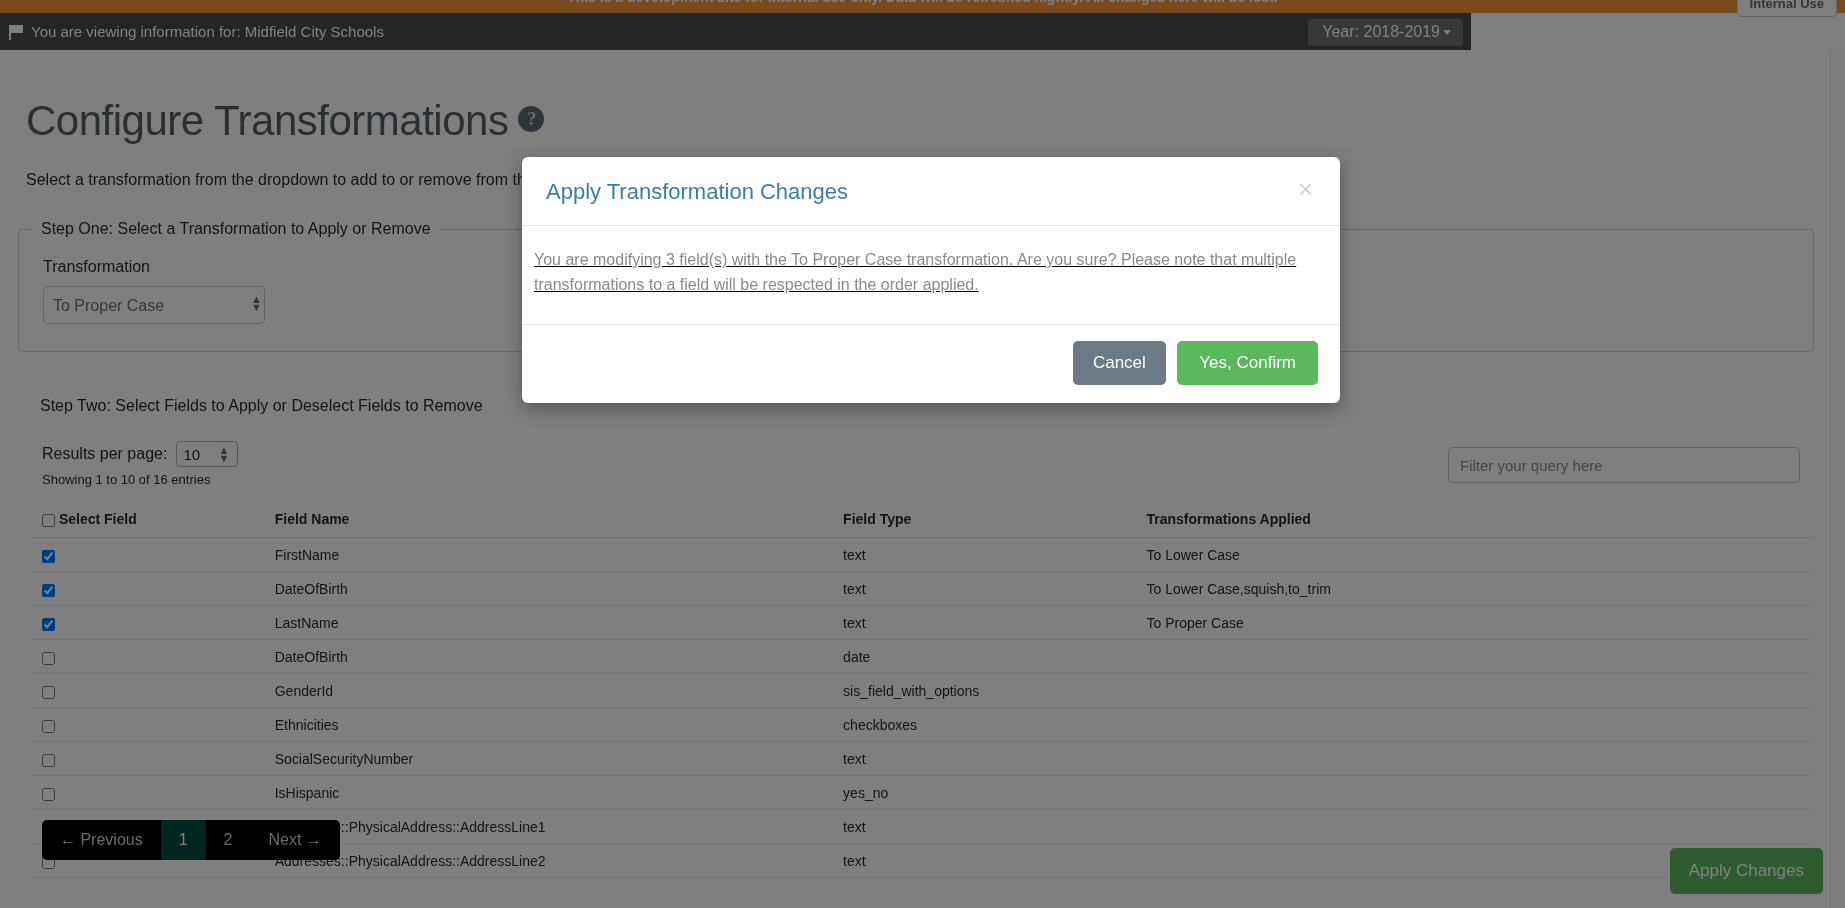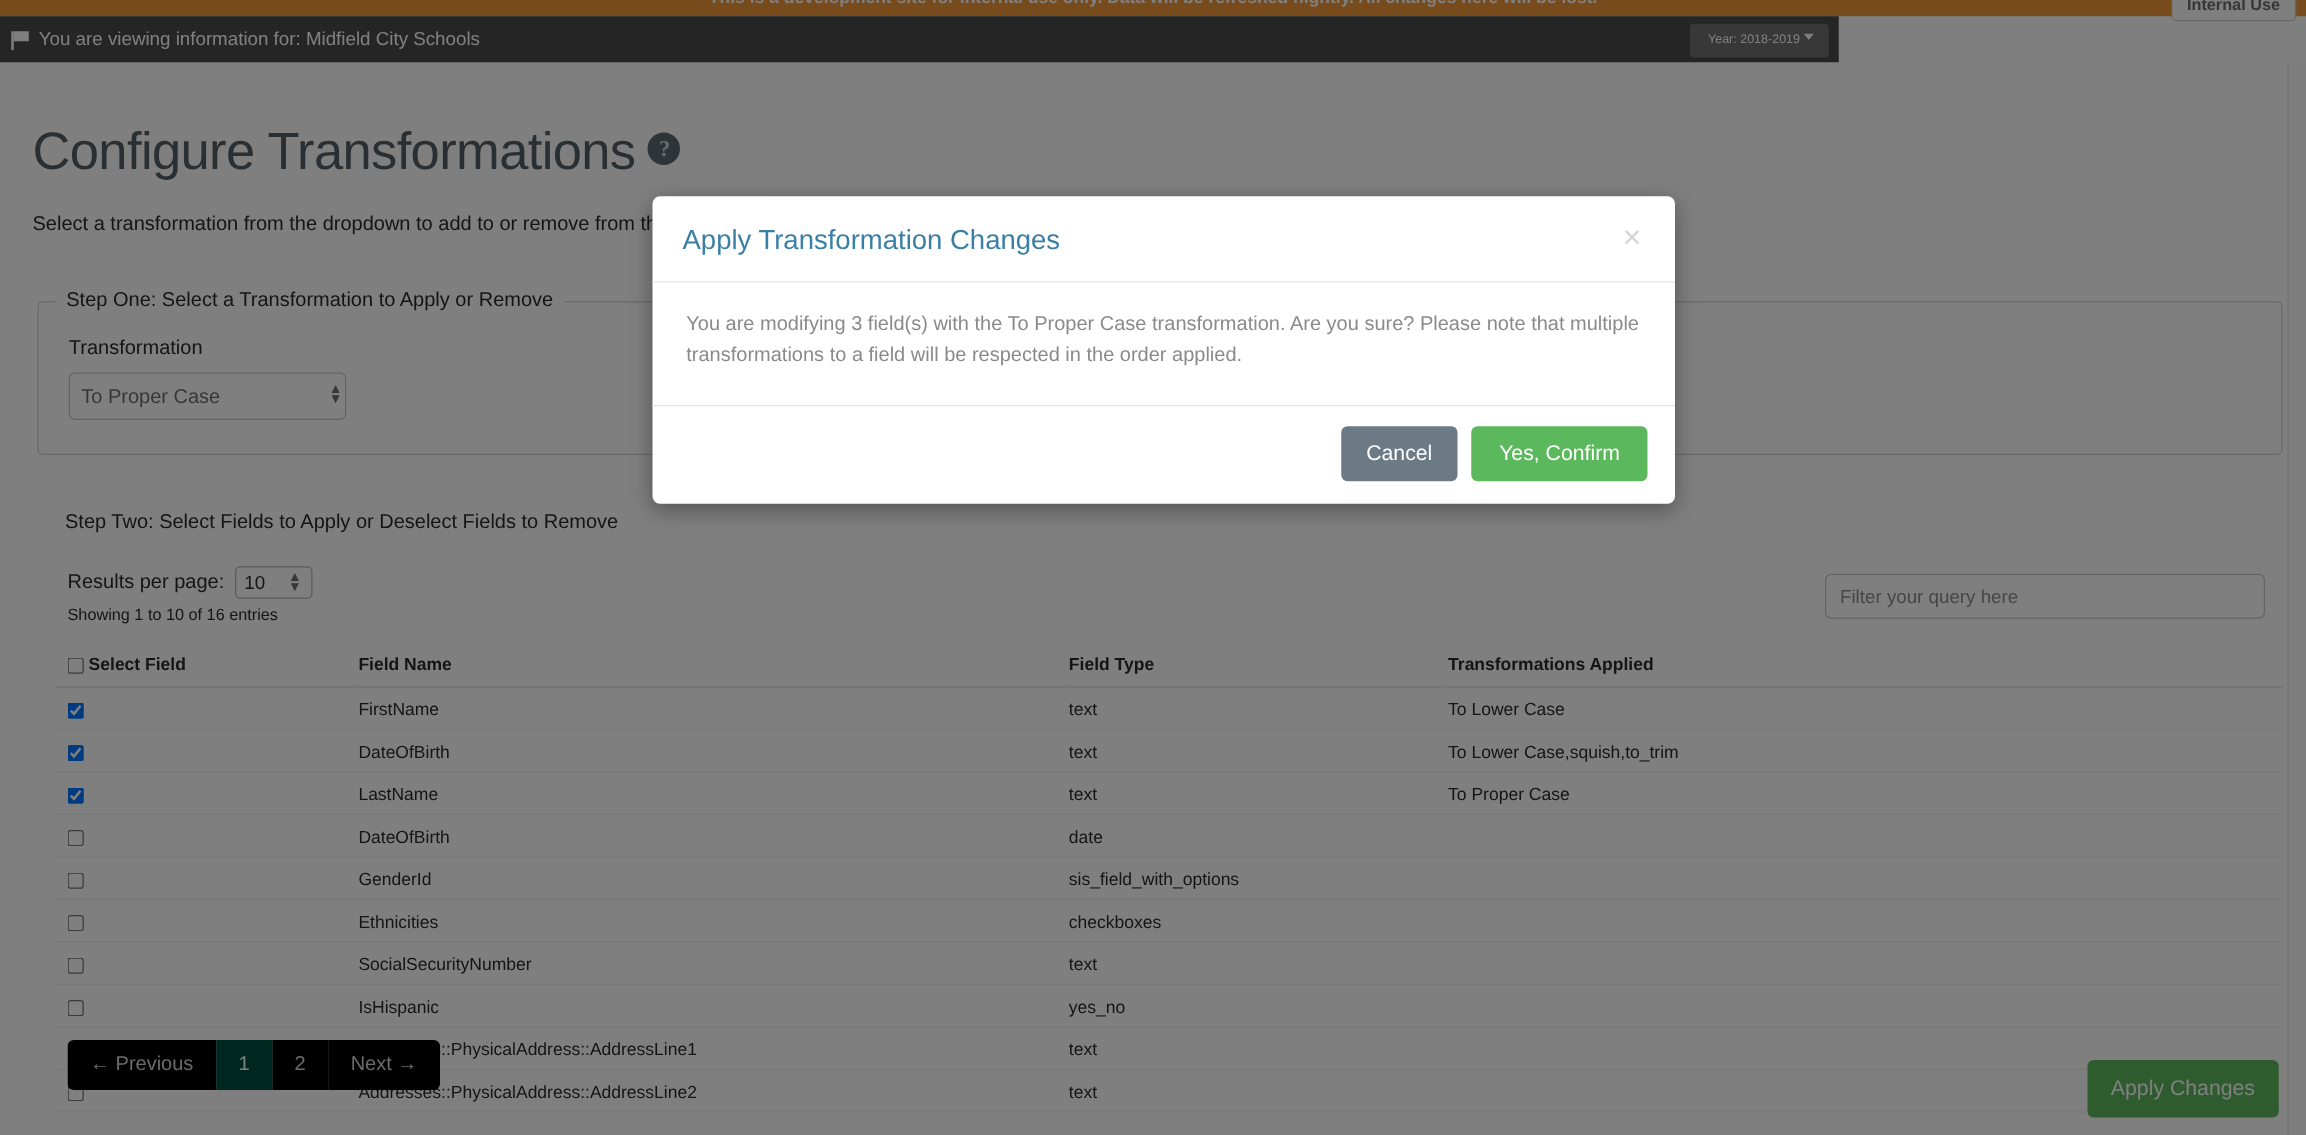--- a/index.html
+++ b/index.html
@@ -69,21 +69,21 @@
     color: #ffffff;
     font-size: 15px;
     margin-left: 5px;
   }
   .year-pill {
     position: absolute;
     right: 8px;
     top: 6px;
     background: #707070;
     color: #ffffff;
-    font-size: 10px;
+    font-size: 16px;
     border-radius: 3px;
     padding: 5px 12px 6px 14px;
     line-height: 16px;
   }
   .caret-down {
     display: inline-block;
     width: 0; height: 0;
     border-left: 4px solid transparent;
     border-right: 4px solid transparent;
     border-top: 5px solid #ffffff;
@@ -128,21 +128,21 @@
     left: 26px; top: 121px;
     font-size: 16px;
     color: #2b2b2b;
   }
 
   
   fieldset.step {
     position: absolute;
     border: 1px solid #d2d2d2;
     border-radius: 4px;
-    margin: 16px;
+    margin: 4px;
     padding: 0;
   }
   fieldset.step > legend {
     font-size: 16px;
     color: #2b2b2b;
     padding: 0 8px;
     margin-left: 14px;
   }
   #step-one {
     left: 14px; top: 166px;
@@ -343,22 +343,23 @@
     width: 26px; height: 26px;
     color: #d5d5d5;
     font-size: 26px;
     line-height: 24px;
     text-align: center;
     background: none;
     border: none;
     font-family: "Liberation Sans", sans-serif;
   }
   .modal-body {
-    padding: 22px 24px 26px 27px;
+    padding: 22px 24px 26px 12px;
     border-bottom: 1px solid #e5e5e5;
+    text-decoration: underline;
   }
   .modal-body p {
     margin: 0;
     font-size: 16px;
     line-height: 1.55;
     color: #8a8a8a;
   }
   .modal-footer {
     padding: 16px 22px 18px 22px;
     text-align: right;

